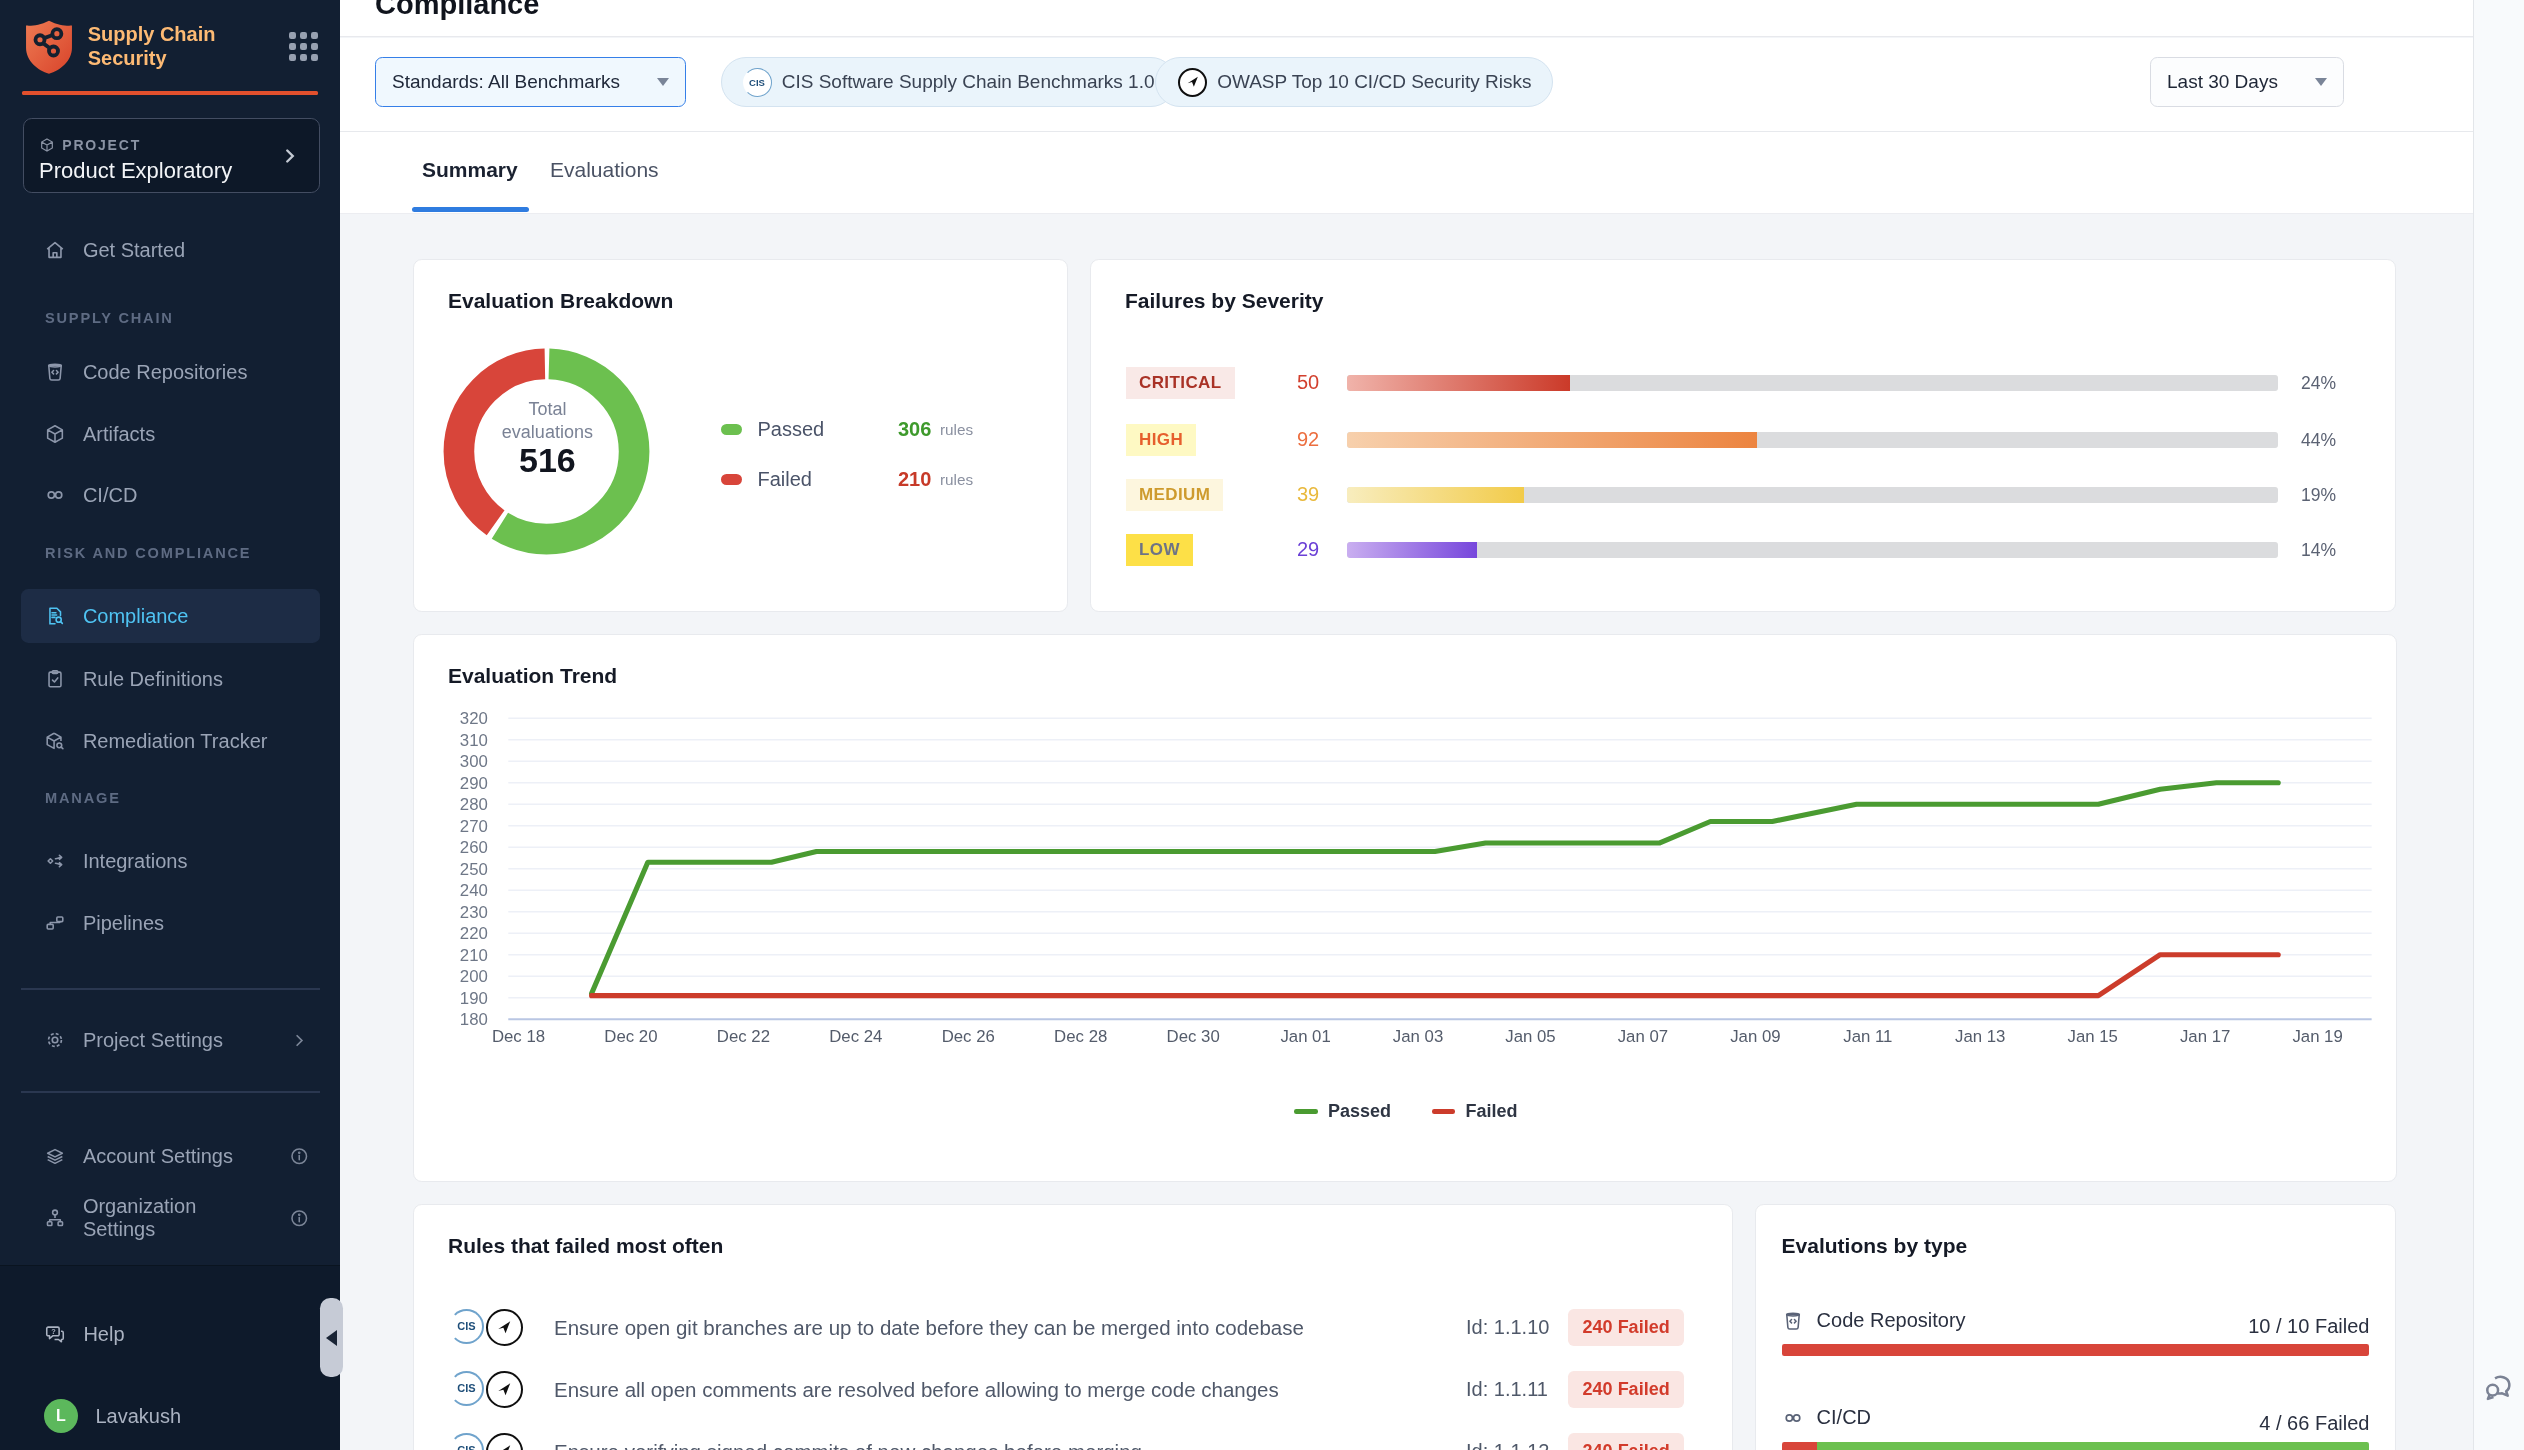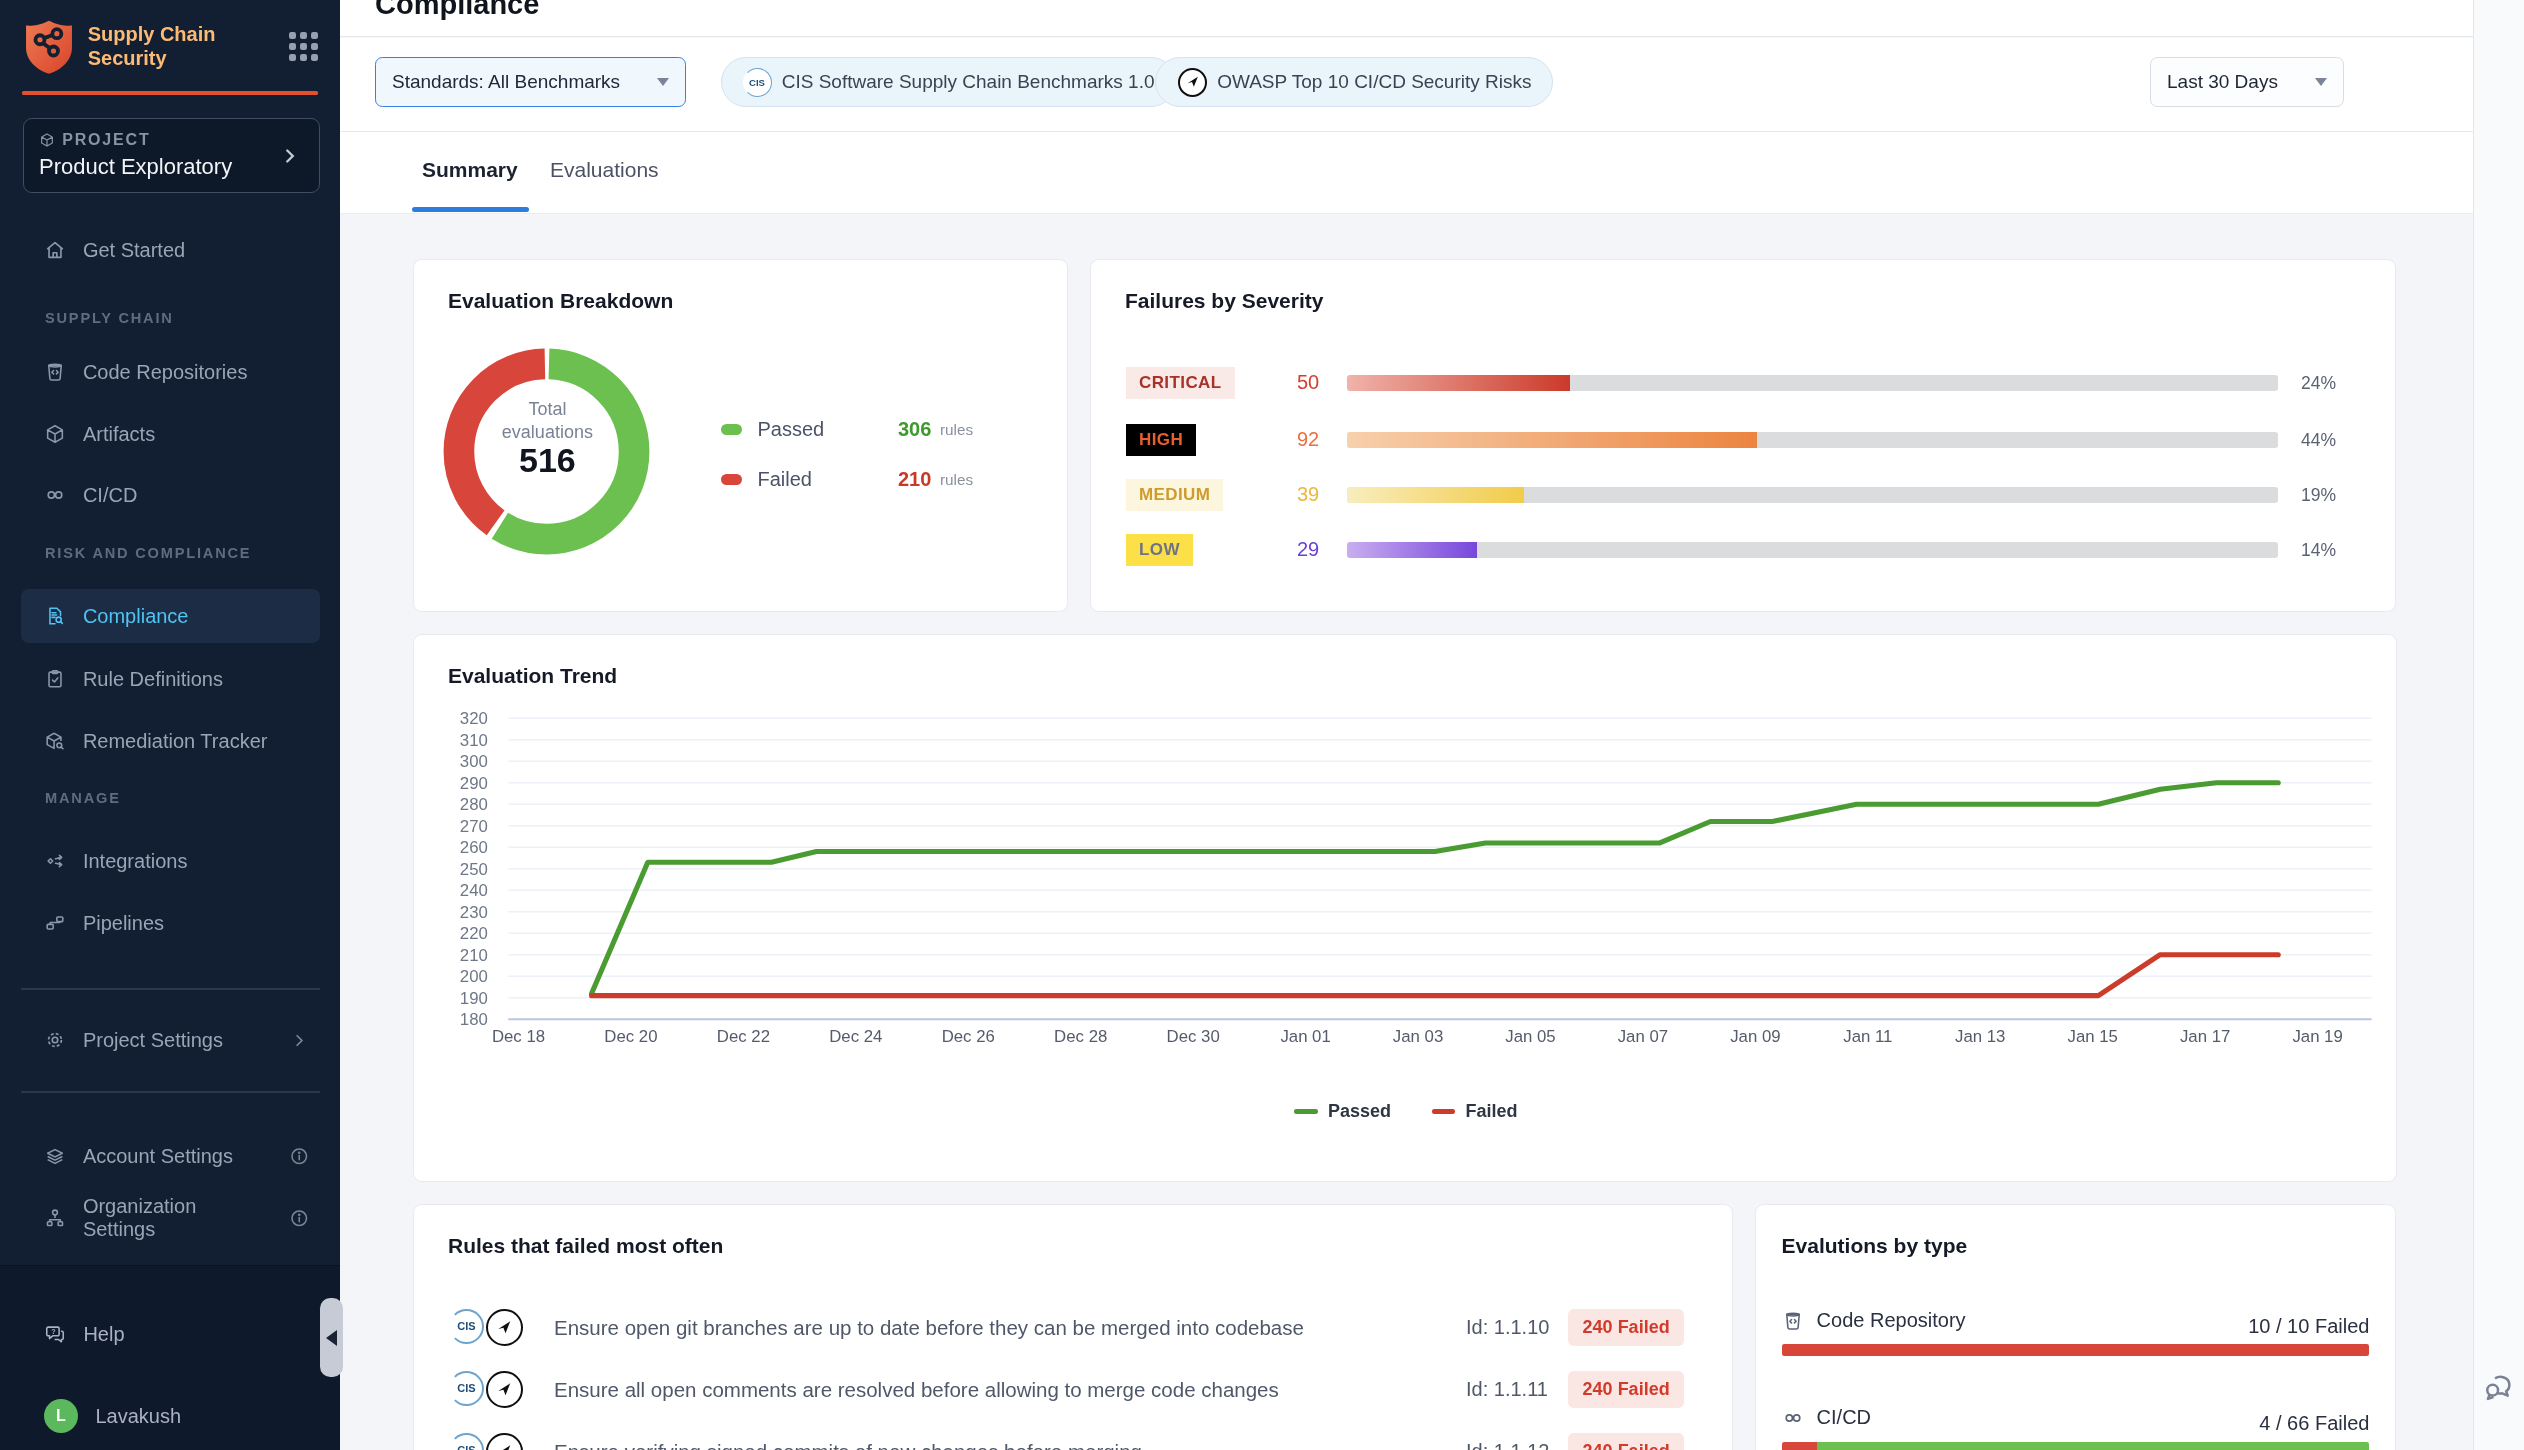--- a/index.html
+++ b/index.html
@@ -10,21 +10,21 @@
   
   .sidebar{position:absolute;left:0;top:0;width:340px;height:1451px;background:#121F32;z-index:4;}
   .logo-row{position:absolute;top:16px;left:22px;right:22px;height:61px;display:flex;align-items:center;gap:11.7px;}
   .shield{width:54px;height:57px;flex:0 0 54px;}
   .brand-title{color:#fdba74;font-size:20px;font-weight:bold;line-height:23.4px;width:161px;}
   .grid-icon{margin-left:auto;display:grid;grid-template-columns:repeat(3,6.6px);grid-gap:4.4px;cursor:pointer;}
   .grid-icon i{width:6.6px;height:6.6px;border-radius:2.2px;background:#97A0B0;display:block;}
   .brand-rule{position:absolute;top:91px;left:22px;right:22px;height:3.7px;background:#E2502D;border-radius:1.5px;}
   .project-box{position:absolute;top:118px;left:23.4px;right:20.5px;height:75px;background:#0D1828;
     border:1.5px solid #434D62;border-radius:8.8px;padding:11.7px 14.6px;cursor:pointer;}
-  .project-label{display:flex;align-items:center;gap:7.3px;color:#8A93A4;font-size:16px;font-weight:bold;letter-spacing:1.8px;}
+  .project-label{display:flex;align-items:center;gap:7.3px;color:#8A93A4;font-size:14px;font-weight:bold;letter-spacing:1.8px;margin-top:6px;}
   .project-name{color:#F2F4F7;font-size:22px;margin-top:5.8px;}
   .project-chevron{position:absolute;right:17.5px;top:26px;color:#C3C9D3;}
   .side-item{position:absolute;left:20.5px;right:20.5px;height:42px;display:flex;align-items:center;gap:17px;
     padding-left:23.4px;color:#9AA4B6;font-size:20px;cursor:pointer;border-radius:7.3px;}
   .side-item .icn{color:#8C96AA;display:flex;}
   .side-item.active{background:#1D2C45;color:#4FC3F2;height:54px;}
   .side-item.active .icn{color:#4FC3F2;}
   .side-label{position:absolute;left:45px;color:#5E6B83;font-size:14.6px;font-weight:bold;letter-spacing:1.8px;}
   .side-hr{position:absolute;left:20.5px;right:20.5px;height:1.5px;background:#2A3750;}
   .side-item .trail{margin-left:auto;margin-right:10.2px;color:#7C8698;display:flex;}
@@ -409,21 +409,21 @@
       <div class="card-title">Failures by Severity</div>
       <div class="sev-row" style="top:107px">
         <span class="sev-badge" style="color: rgb(169, 50, 38); background: rgb(249, 233, 231);">CRITICAL</span>
         <span class="sev-count" style="color: rgb(210, 64, 46);">50</span>
         <div class="sev-track">
             <div class="sev-fill" style="width: 24%; background: linear-gradient(90deg, rgb(240, 179, 170), rgb(203, 58, 41));"></div>
           </div>
         <span class="sev-pct">24%</span>
       </div>
       <div class="sev-row" style="top:164px">
-        <span class="sev-badge" style="color: rgb(230, 95, 45); background: #000000;">HIGH</span>
+        <span class="sev-badge" style="color: rgb(230, 95, 45); background: #fef9c3;">HIGH</span>
         <span class="sev-count" style="color: rgb(236, 110, 63);">92</span>
         <div class="sev-track">
             <div class="sev-fill" style="width: 44%; background: linear-gradient(90deg, rgb(247, 208, 172), rgb(236, 132, 64));"></div>
           </div>
         <span class="sev-pct">44%</span>
       </div>
       <div class="sev-row" style="top:219px">
         <span class="sev-badge" style="color: rgb(206, 155, 45); background: rgb(253, 246, 222);">MEDIUM</span>
         <span class="sev-count" style="color: rgb(233, 185, 61);">39</span>
         <div class="sev-track">

